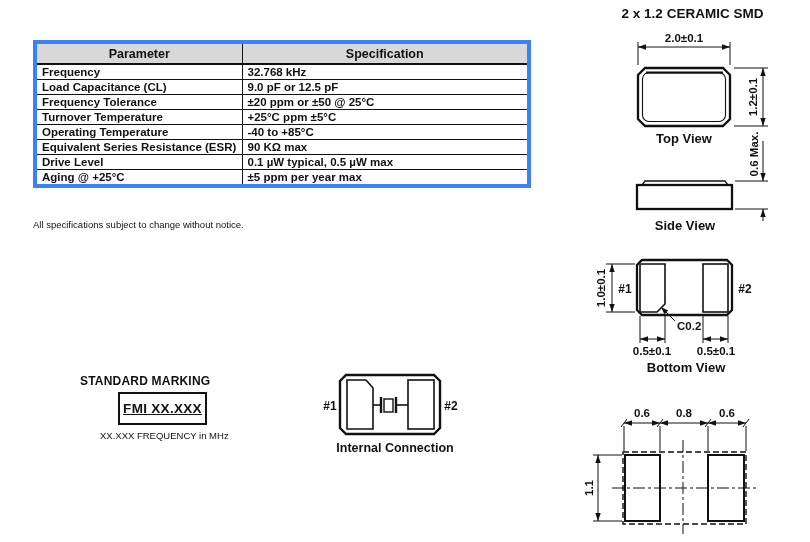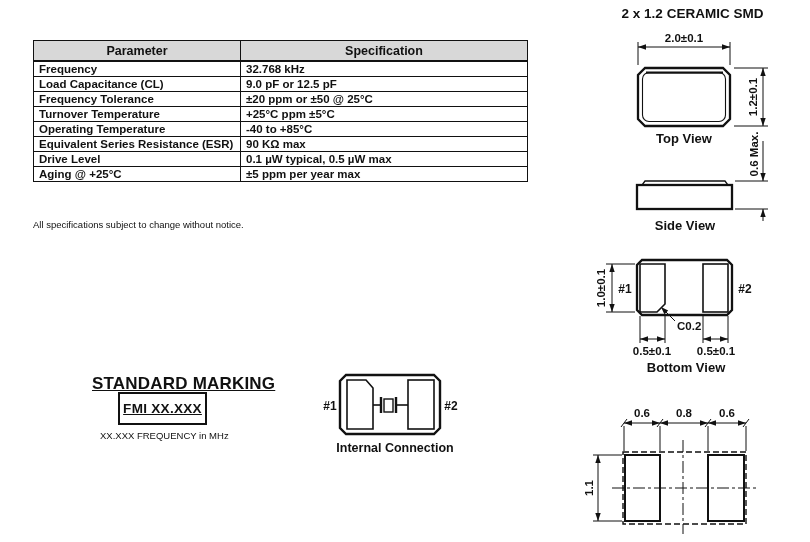--- a/index.html
+++ b/index.html
@@ -1,32 +1,32 @@
 <!DOCTYPE html>
 <html><head>
 <meta charset="utf-8">
 <style>
   html,body{margin:0;padding:0;background:#fff;}
   .page{position:relative;width:810px;height:542px;background:#ffffff;overflow:hidden;
         font-family:"Liberation Sans",sans-serif;color:#111;}
 
   
   .spec-table{position:absolute;left:33px;top:40px;width:494px;border-collapse:collapse;
-              table-layout:fixed;border:1px solid #3b82f6;}
+              table-layout:fixed;border:4px solid #3b82f6;}
   .spec-table th{background:#d8d8d8;border:1px solid #111;border-bottom:2px solid #111;
                  font-size:12.5px;font-weight:bold;height:19px;text-align:center;padding:0;}
   .spec-table td{border:1px solid #111;font-size:11.5px;height:14px;line-height:14px;
                  padding:0 2px 0 5px;white-space:nowrap;overflow:hidden;font-weight:bold;}
   .col-param{width:207px;}
   .col-spec{width:287px;}
 
   .footnote{position:absolute;left:33px;top:219px;font-size:9.5px;}
 
   
-  .marking-heading{position:absolute;left:92px;top:374px;font-size:17px;font-weight:bold;letter-spacing:.2px;text-decoration:underline;}
+  .marking-heading{position:absolute;left:80px;top:374px;font-size:12px;font-weight:bold;letter-spacing:.2px;}
   .marking-box{position:absolute;left:118px;top:392px;width:85px;height:29px;border:2px solid #111;
                display:flex;align-items:center;justify-content:center;font-size:13.5px;font-weight:bold;letter-spacing:.3px;text-decoration:underline;}
   .marking-caption{position:absolute;left:100px;top:430px;font-size:9.5px;}
 
   
   .ic-svg{position:absolute;left:315px;top:368px;width:160px;height:70px;}
   .ic-caption{position:absolute;left:314px;top:441px;width:162px;text-align:center;
               font-size:12.5px;font-weight:bold;}
 
   

